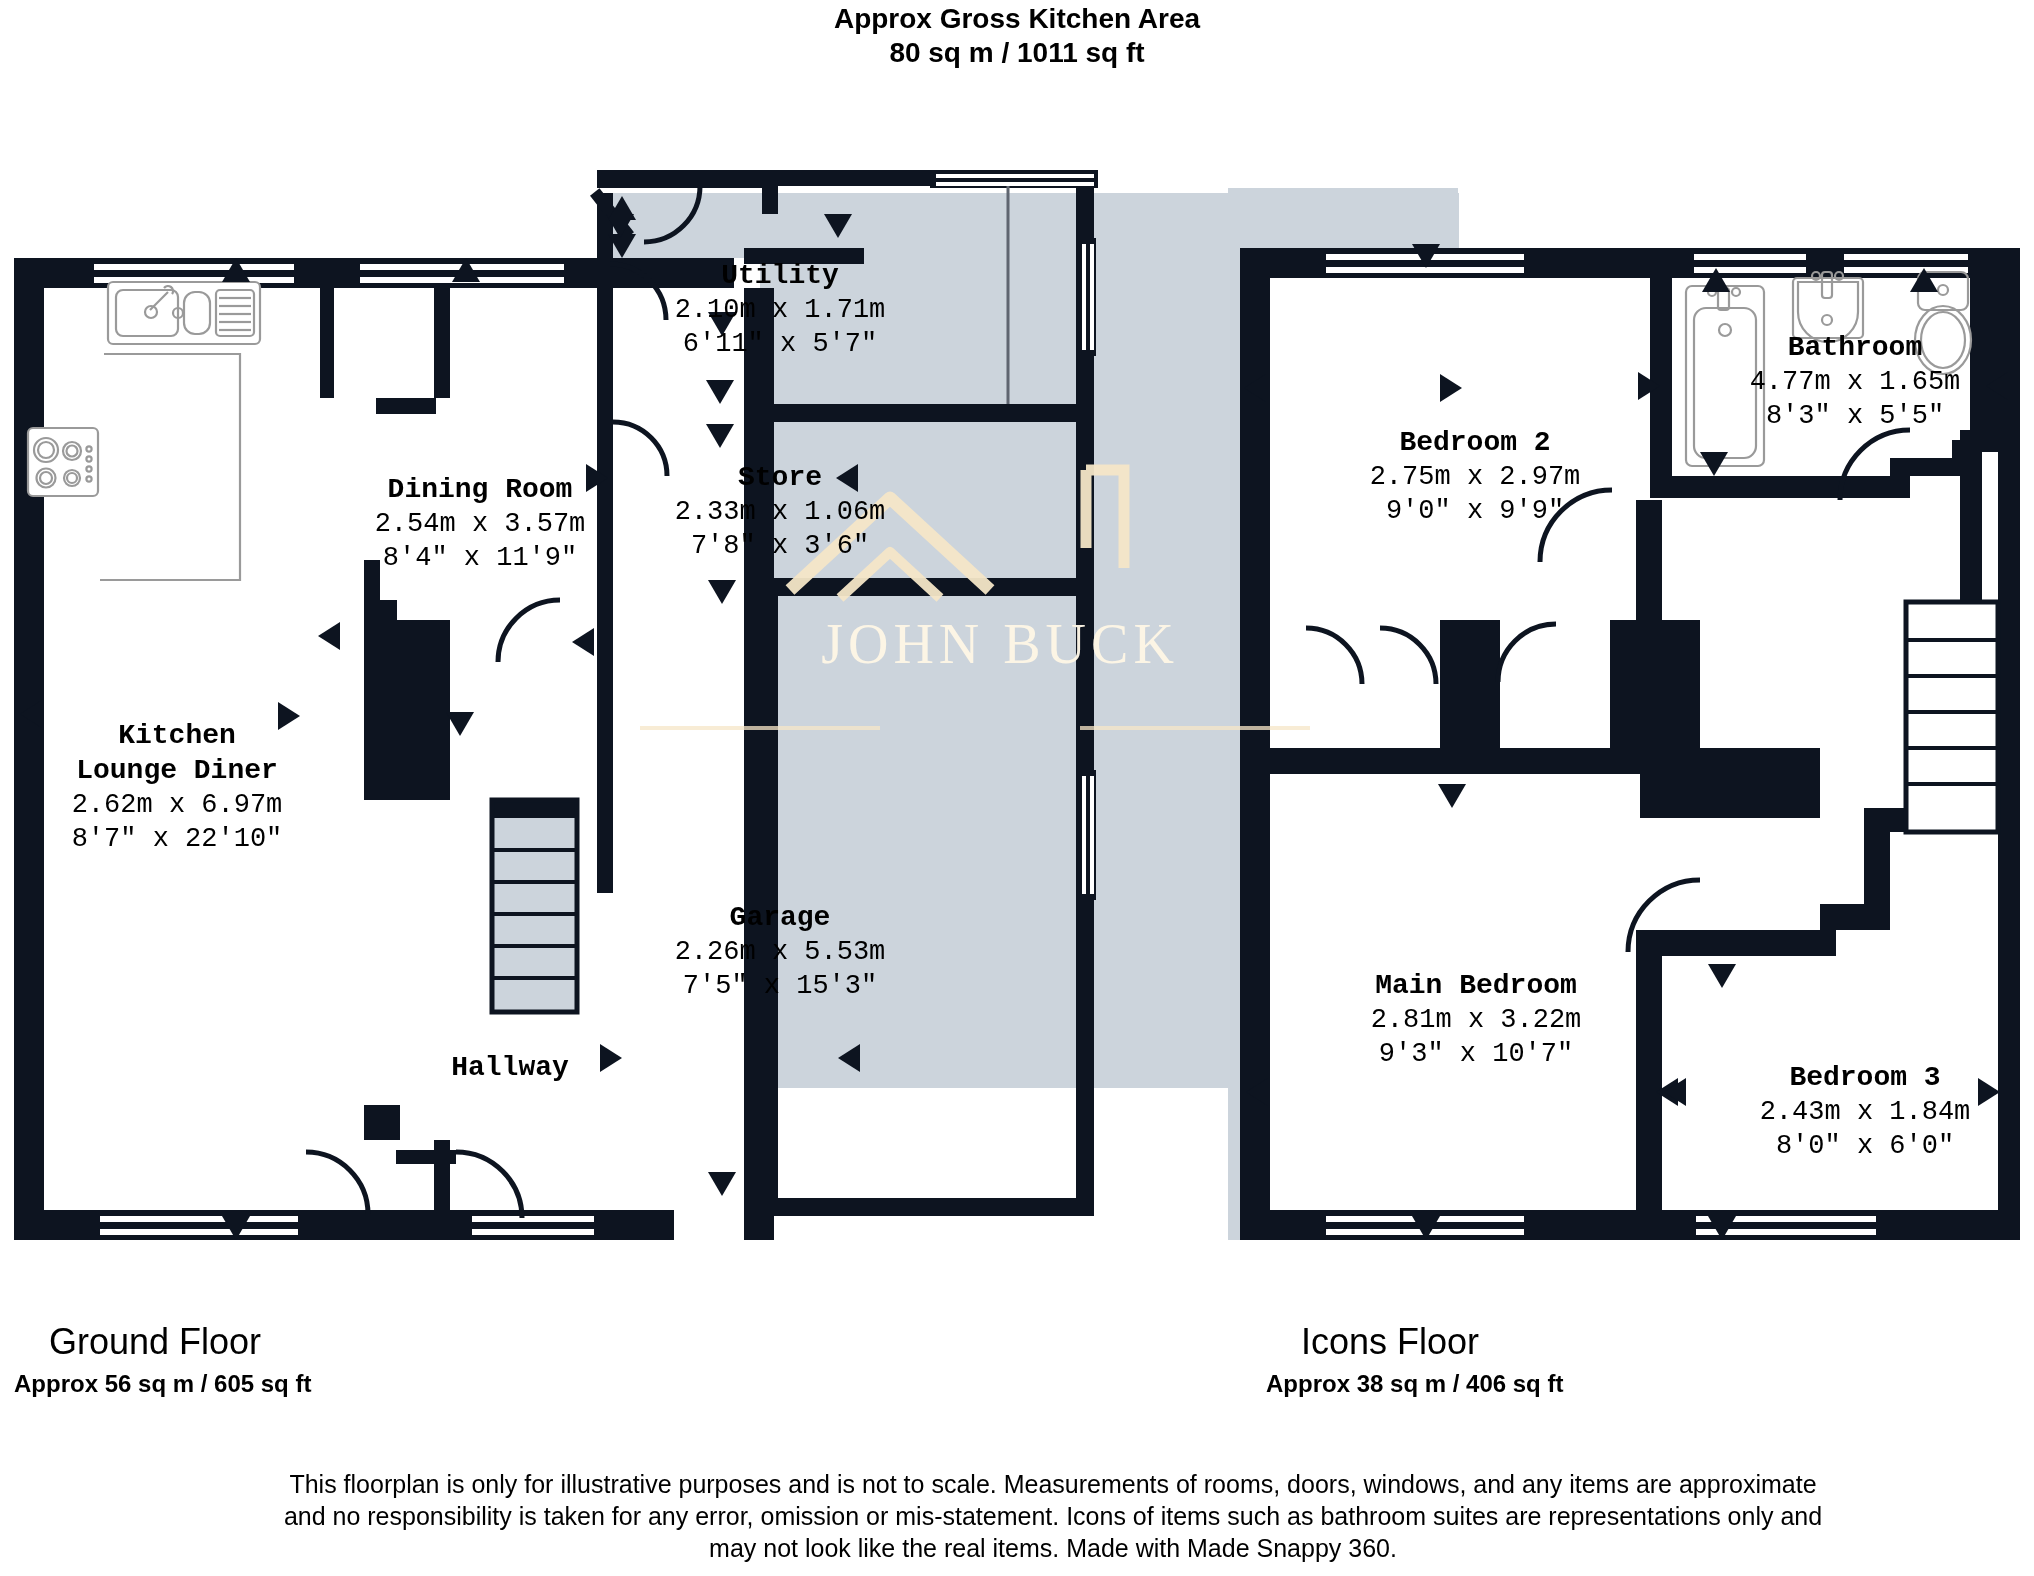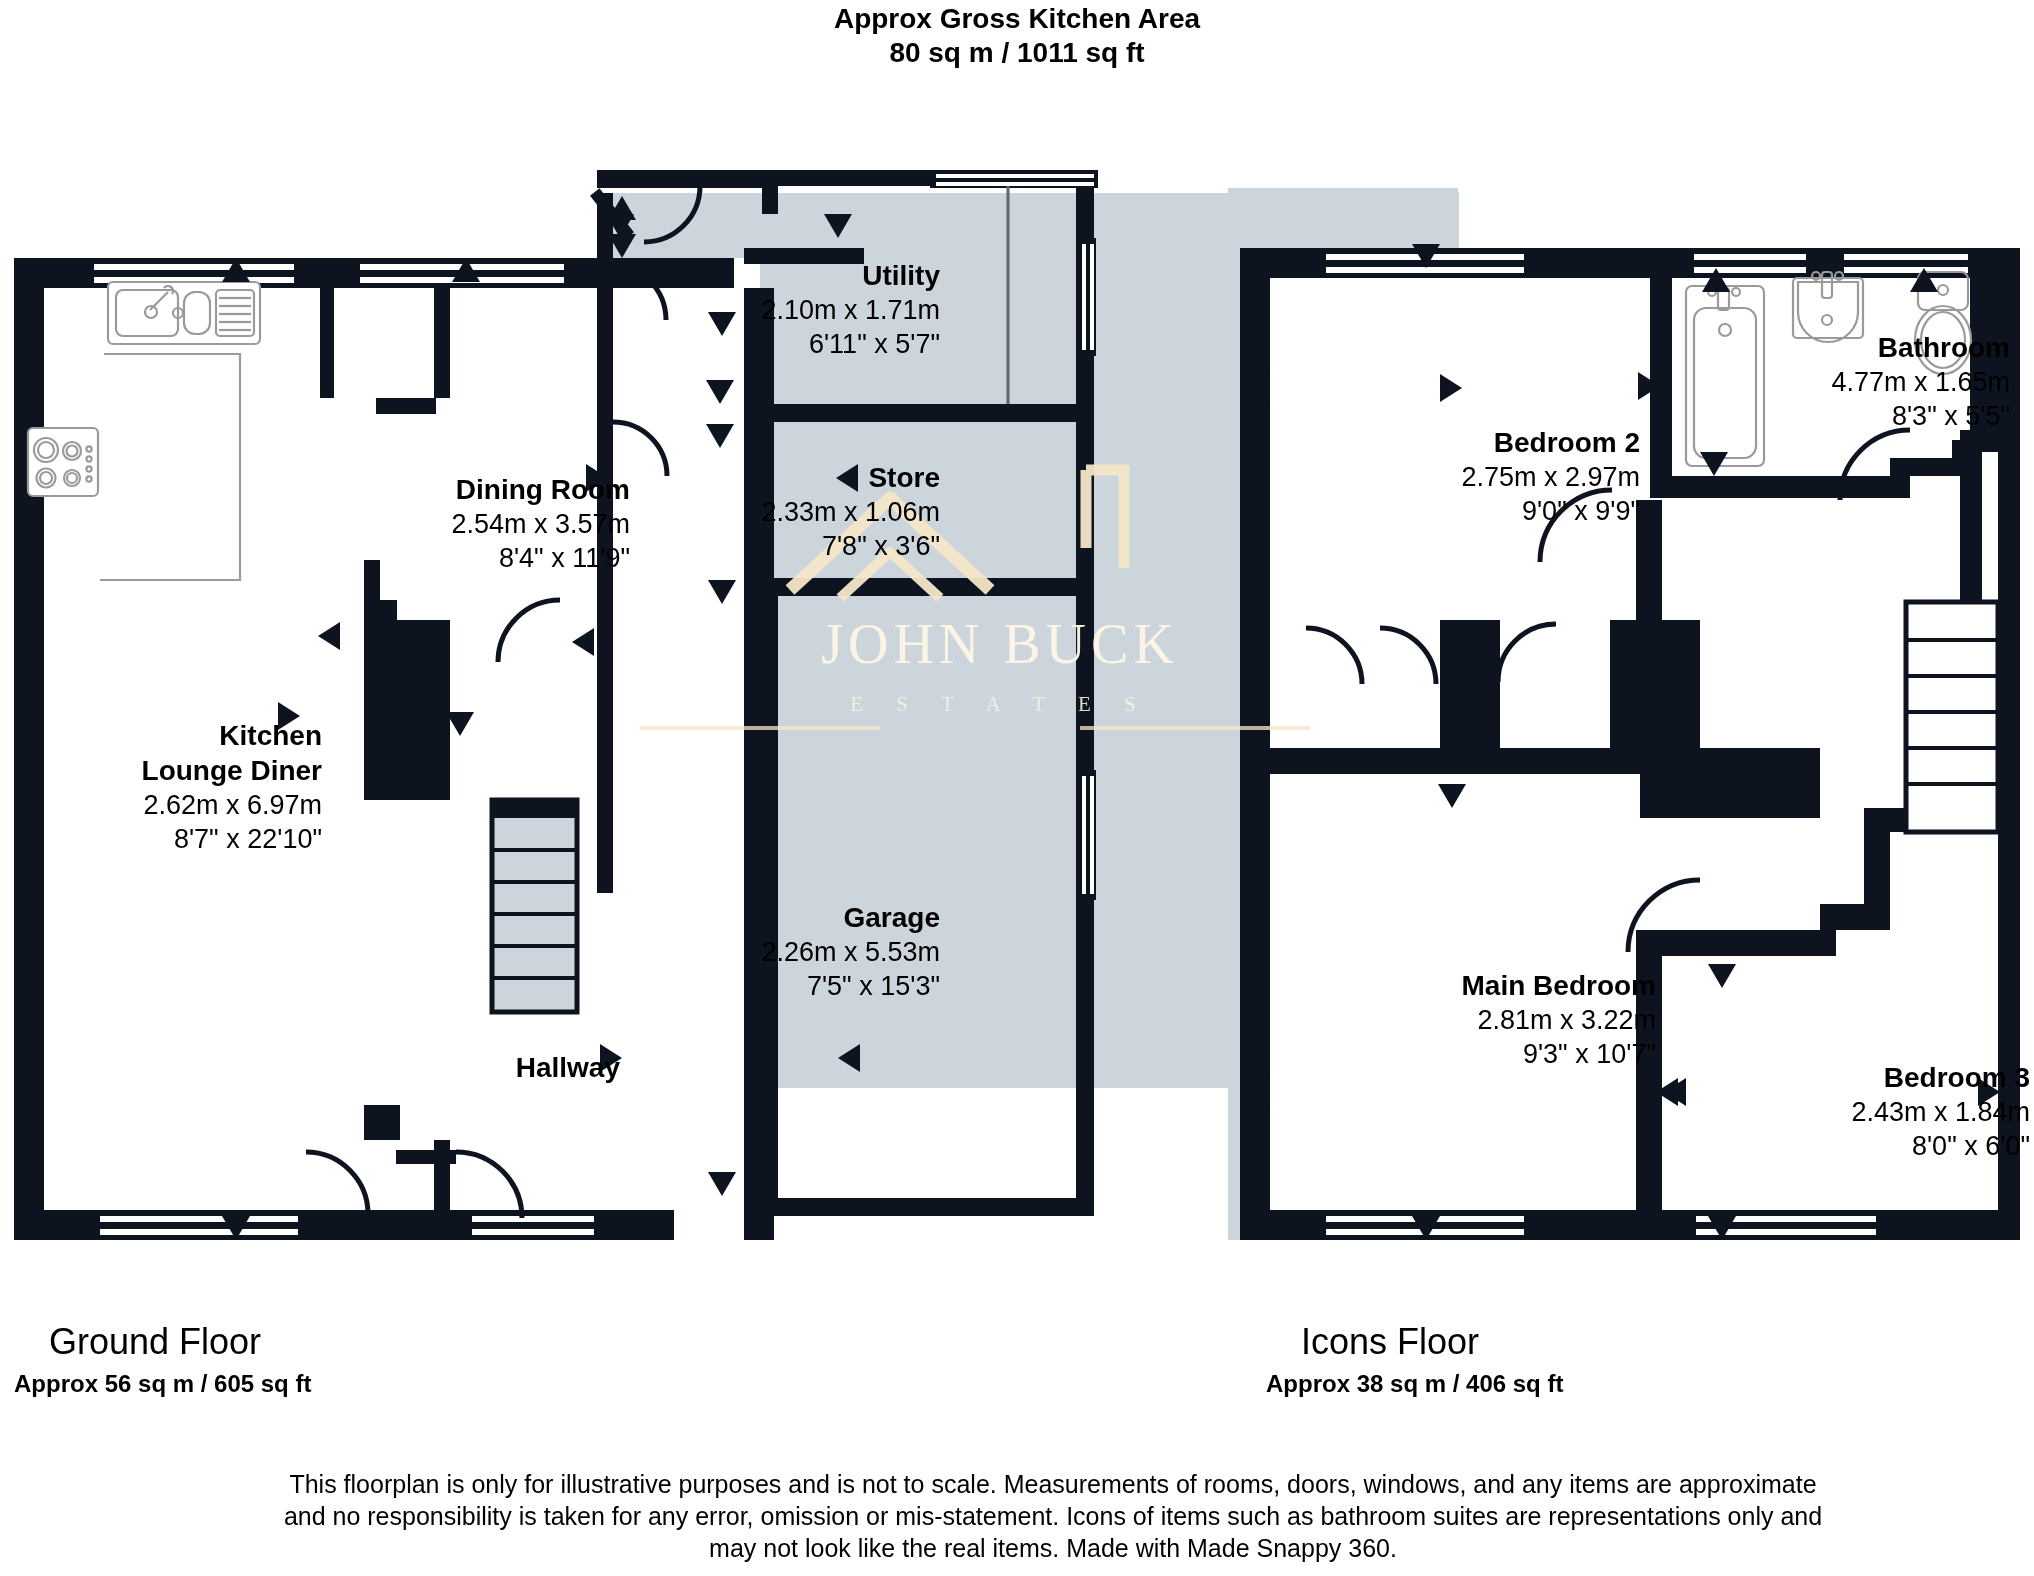--- a/index.html
+++ b/index.html
@@ -38,23 +38,24 @@
   }
   .header-line {
     font-size: 28px;
     font-weight: bold;
     line-height: 34px;
     letter-spacing: 0px;
   }
   
   .room-label {
     position: absolute;
-    text-align: right;
+    text-align: center;
     pointer-events: none;
     white-space: nowrap;
+    font-family: Liberation Mono, monospace;
   }
   .room-name {
     font-size: 28px;
     font-weight: bold;
     line-height: 35px;
   }
   .room-dim {
     font-size: 27px;
     font-weight: normal;
     line-height: 34px;
@@ -426,21 +427,20 @@
     </g>
   </svg>
 
   <div class="header-block">
     <div class="header-line">Approx Gross Kitchen Area</div>
     <div class="header-line">80 sq m / 1011 sq ft</div>
   </div>
 
   <div class="watermark">
     <div class="wm-text">JOHN BUCK</div>
-    <div class="wm-sub">E S T A T E S</div>
   </div>
 
   <div class="room-label" style="left:32px; top:718px; width:290px;">
     <div class="room-name">Kitchen</div>
     <div class="room-name">Lounge Diner</div>
     <div class="room-dim">2.62m x 6.97m</div>
     <div class="room-dim">8'7" x 22'10"</div>
   </div>
 
   <div class="room-label" style="left:330px; top:472px; width:300px;">

